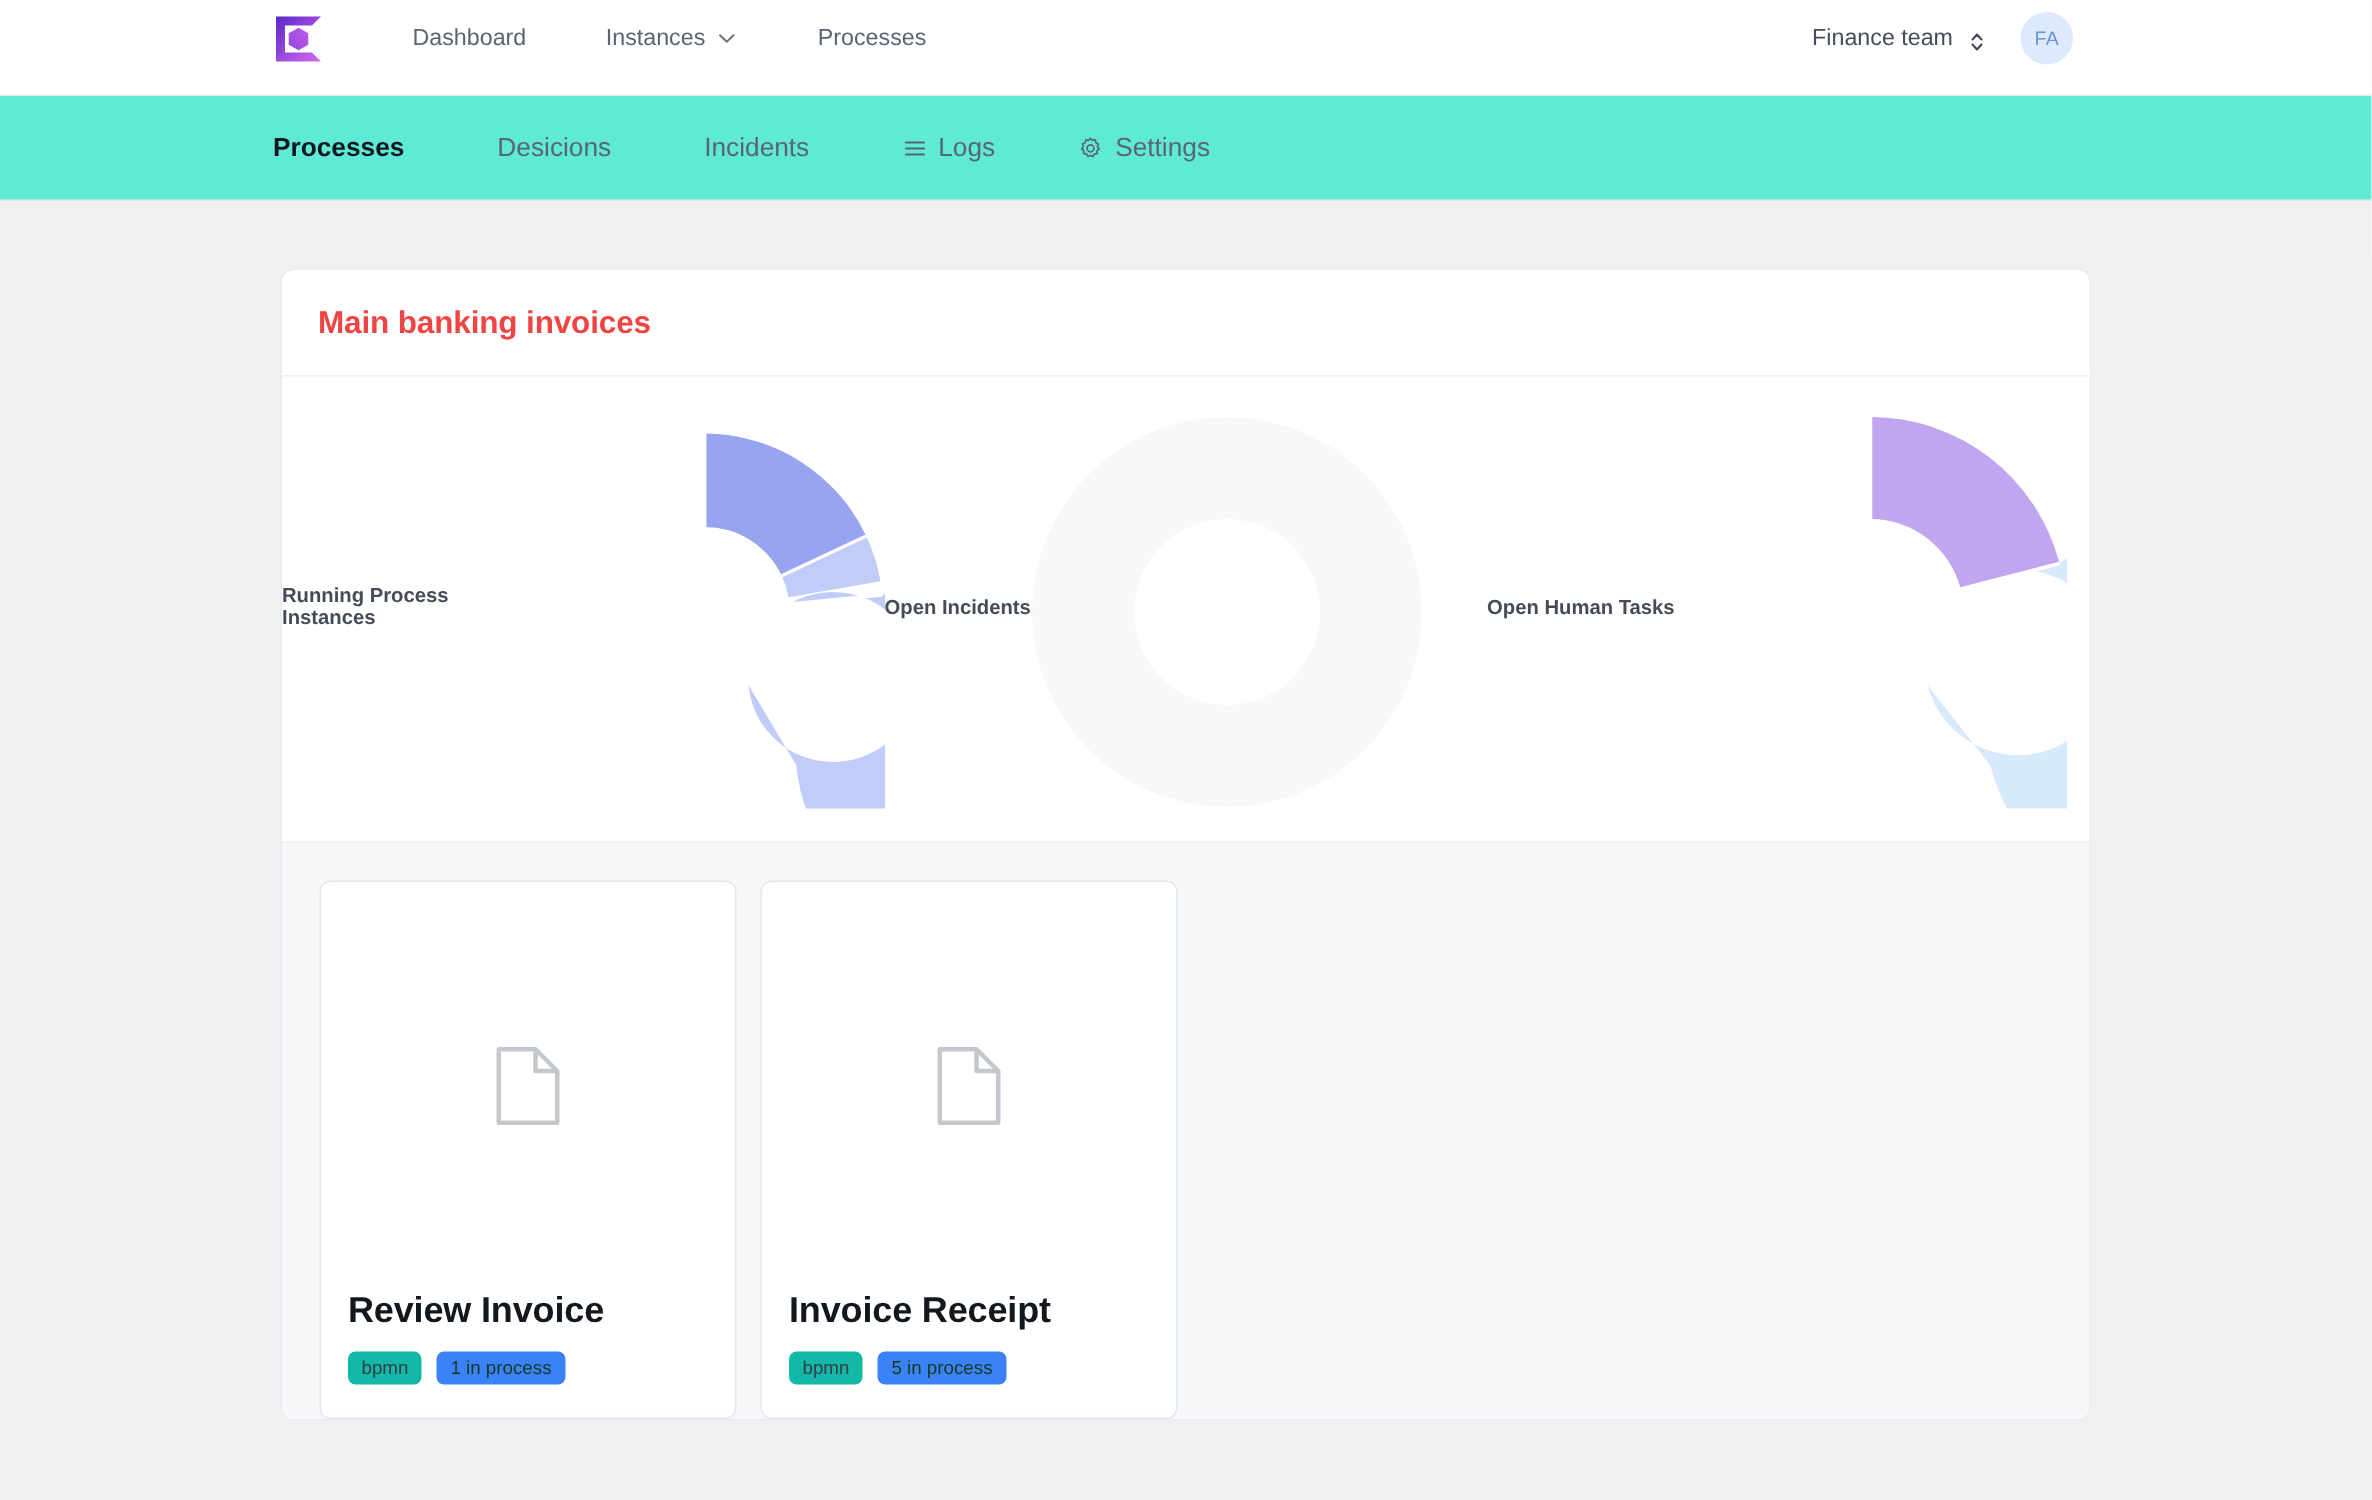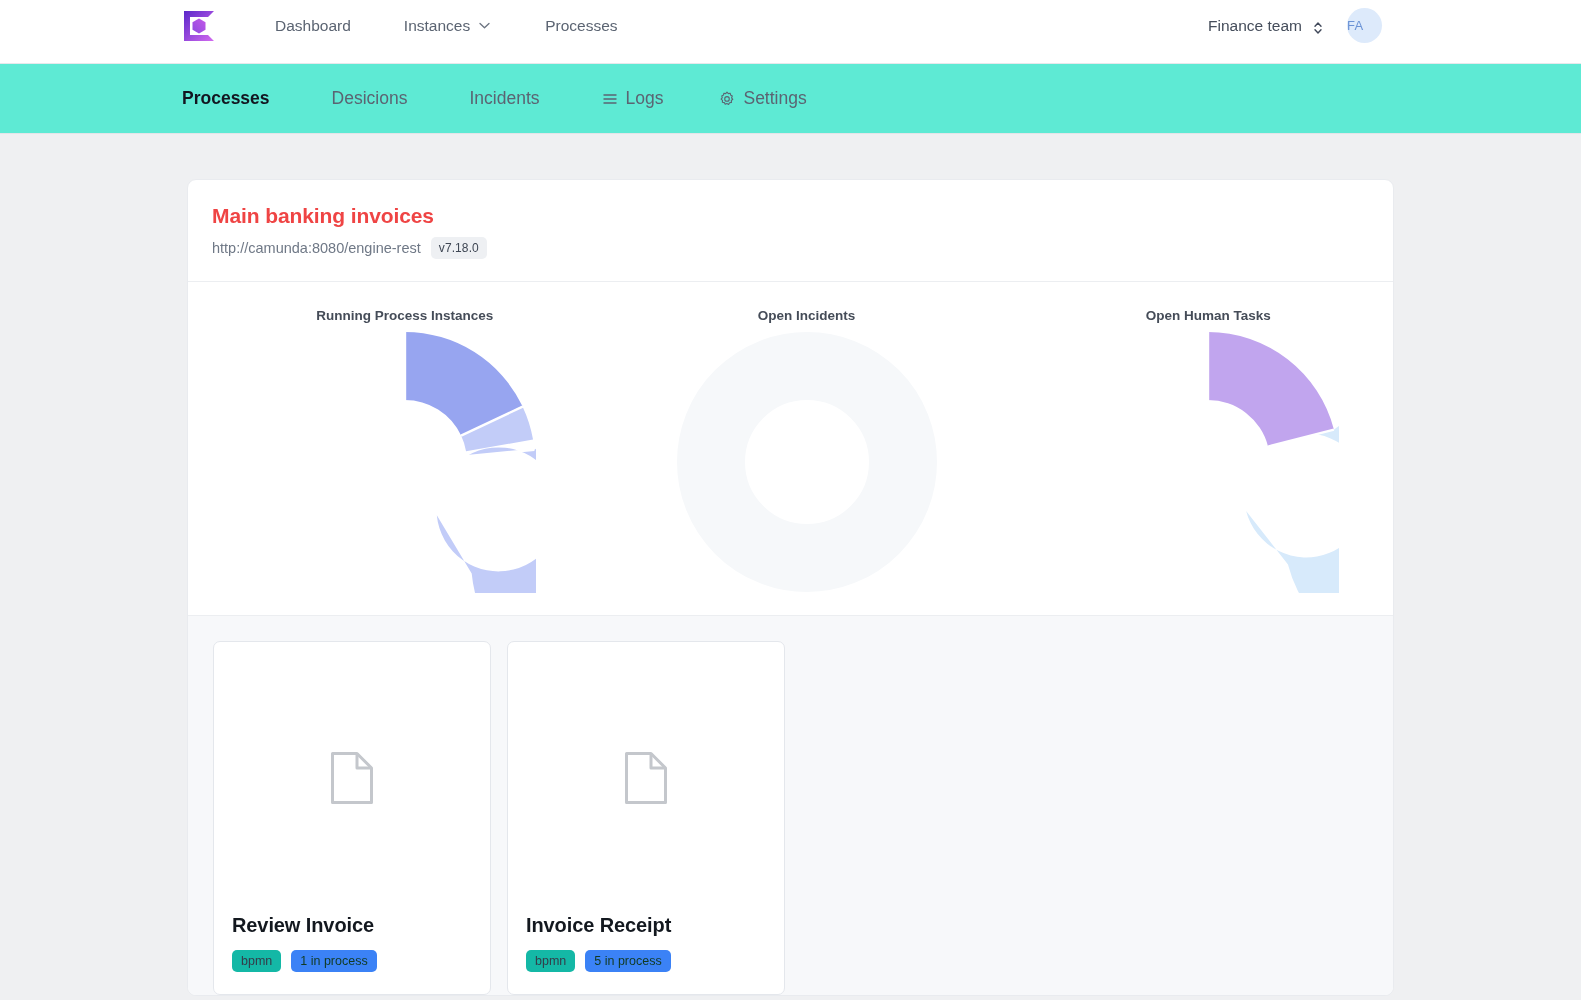--- a/index.html
+++ b/index.html
@@ -78,21 +78,21 @@
   }
 
   .avatar {
     width: 35px; height: 35px;
     border-radius: 50%;
     background: #ddeafb;
     color: #6b93d6;
     font-size: 13px;
     display: flex;
     align-items: center;
-    justify-content: flex-start;
+    justify-content: center;
     letter-spacing: 0.3px;
     cursor: pointer;
   }
 
   
   .tabbar {
     height: 70px;
     background: #5eead4;
     border-bottom: 1px solid #e3e5e9;
     display: flex;
@@ -166,23 +166,22 @@
   
   .charts {
     display: flex;
     padding: 26px 0 22px 0;
     border-bottom: 1px solid #eceef1;
   }
 
   .chart-cell {
     flex: 1 1 0;
     display: flex;
-    flex-direction: column;
-    align-items: center;
-    padding-left: 32px;
+    flex-direction: row;
+    align-items: center;
   }
 
   .chart-title {
     font-size: 13.5px;
     font-weight: bold;
     color: #454c58;
     margin-bottom: 8px;
   }
 
   .donut { display: block; }
@@ -212,21 +211,21 @@
     display: flex;
     align-items: center;
     justify-content: center;
   }
 
   .doc-icon { width: 46px; height: 56px; display: block; }
 
   .proc-body { padding: 0 18px 22px 18px; }
 
   .proc-name {
-    font-size: 20px;
+    font-size: 24px;
     font-weight: bold;
     color: #13181f;
     letter-spacing: -0.1px;
   }
 
   .proc-tags {
     margin-top: 13px;
     display: flex;
     align-items: center;
     gap: 10px;
@@ -318,24 +317,20 @@
     </svg>
     <span>Settings</span>
   </div>
 </div>
 
 <div class="content">
   <div class="panel">
 
     <div class="panel-head">
       <div class="panel-title">Main banking invoices</div>
-      <div class="panel-sub">
-        <span class="panel-url">http://camunda:8080/engine-rest</span>
-        <span class="badge-version">v7.18.0</span>
-      </div>
     </div>
 
     <div class="charts">
 
       <div class="chart-cell">
         <div class="chart-title">Running Process Instances</div>
         <svg class="donut" width="262" height="262" viewBox="0 0 262 262">
           <g transform="translate(131,131)">
 
             <path d="M 0 -130 A 130 130 0 1 1 117.36 -55.9 L 55.97 -26.66 A 62 62 0 1 0 0 -62 Z" transform="rotate(84.6)" fill="#c2ccf8"></path>

